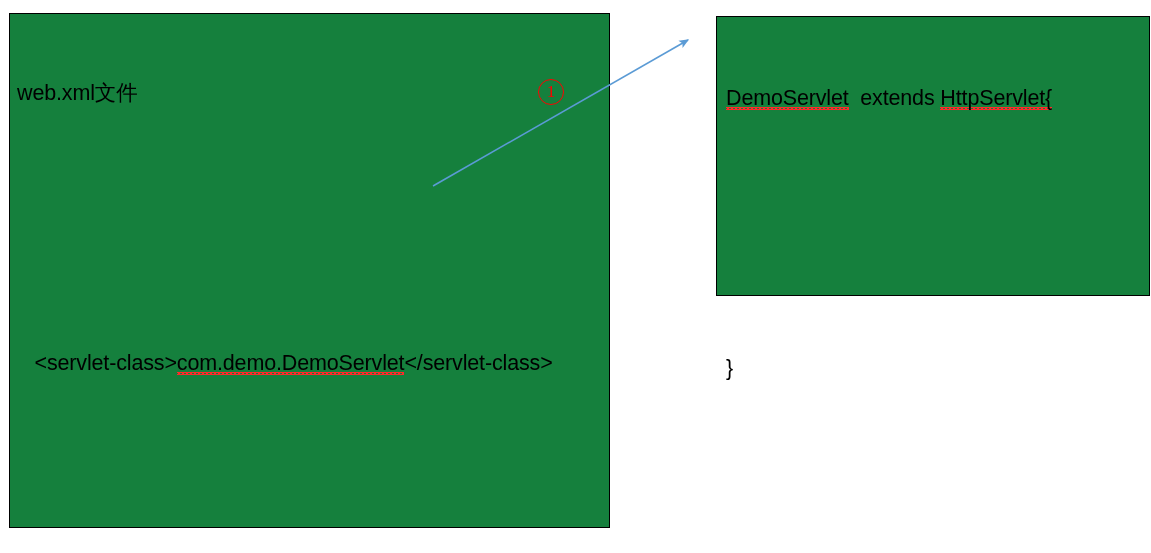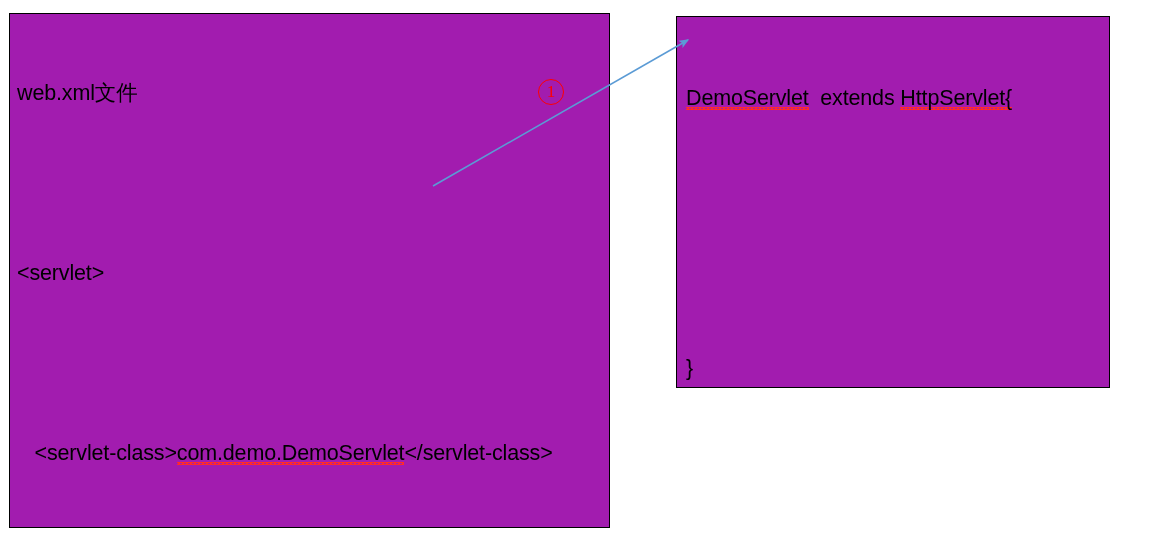--- a/index.html
+++ b/index.html
@@ -14,34 +14,34 @@
     height: 553px;
     background: #ffffff;
     overflow: hidden;
     font-family: "Liberation Sans", sans-serif;
   }
 
   
   .code-box {
     position: absolute;
     box-sizing: border-box;
-    background: #a21caf;
+    background: #15803d;
     border: 1.5px solid #000000;
   }
   #xml-box {
     left: 9px;
     top: 13px;
     width: 601px;
     height: 515px;
   }
   #java-box {
-    left: 676px;
+    left: 716px;
     top: 16px;
     width: 434px;
-    height: 372px;
+    height: 280px;
   }
 
   
   .code-lines {
     position: absolute;
     left: 7px;
     top: 4px;
     right: 2px;
     white-space: pre;
     font-family: "Liberation Sans", sans-serif;
@@ -103,21 +103,20 @@
 </style>
 </head>
 <body>
 
 <div id="canvas">
 
   <div class="code-box" id="xml-box">
     <div class="code-lines">
       <div class="code-line">web.xml文件</div>
       <div class="code-line blank"></div>
-      <div class="code-line">&lt;servlet&gt;</div>
       <div class="code-line blank"></div>
       <div class="code-line"><span>   &lt;servlet-class&gt;</span><span class="squiggle">com.demo.DemoServlet</span><span>&lt;/servlet-class&gt;</span></div>
       
       
       
       
       
       
     </div>
   </div>

